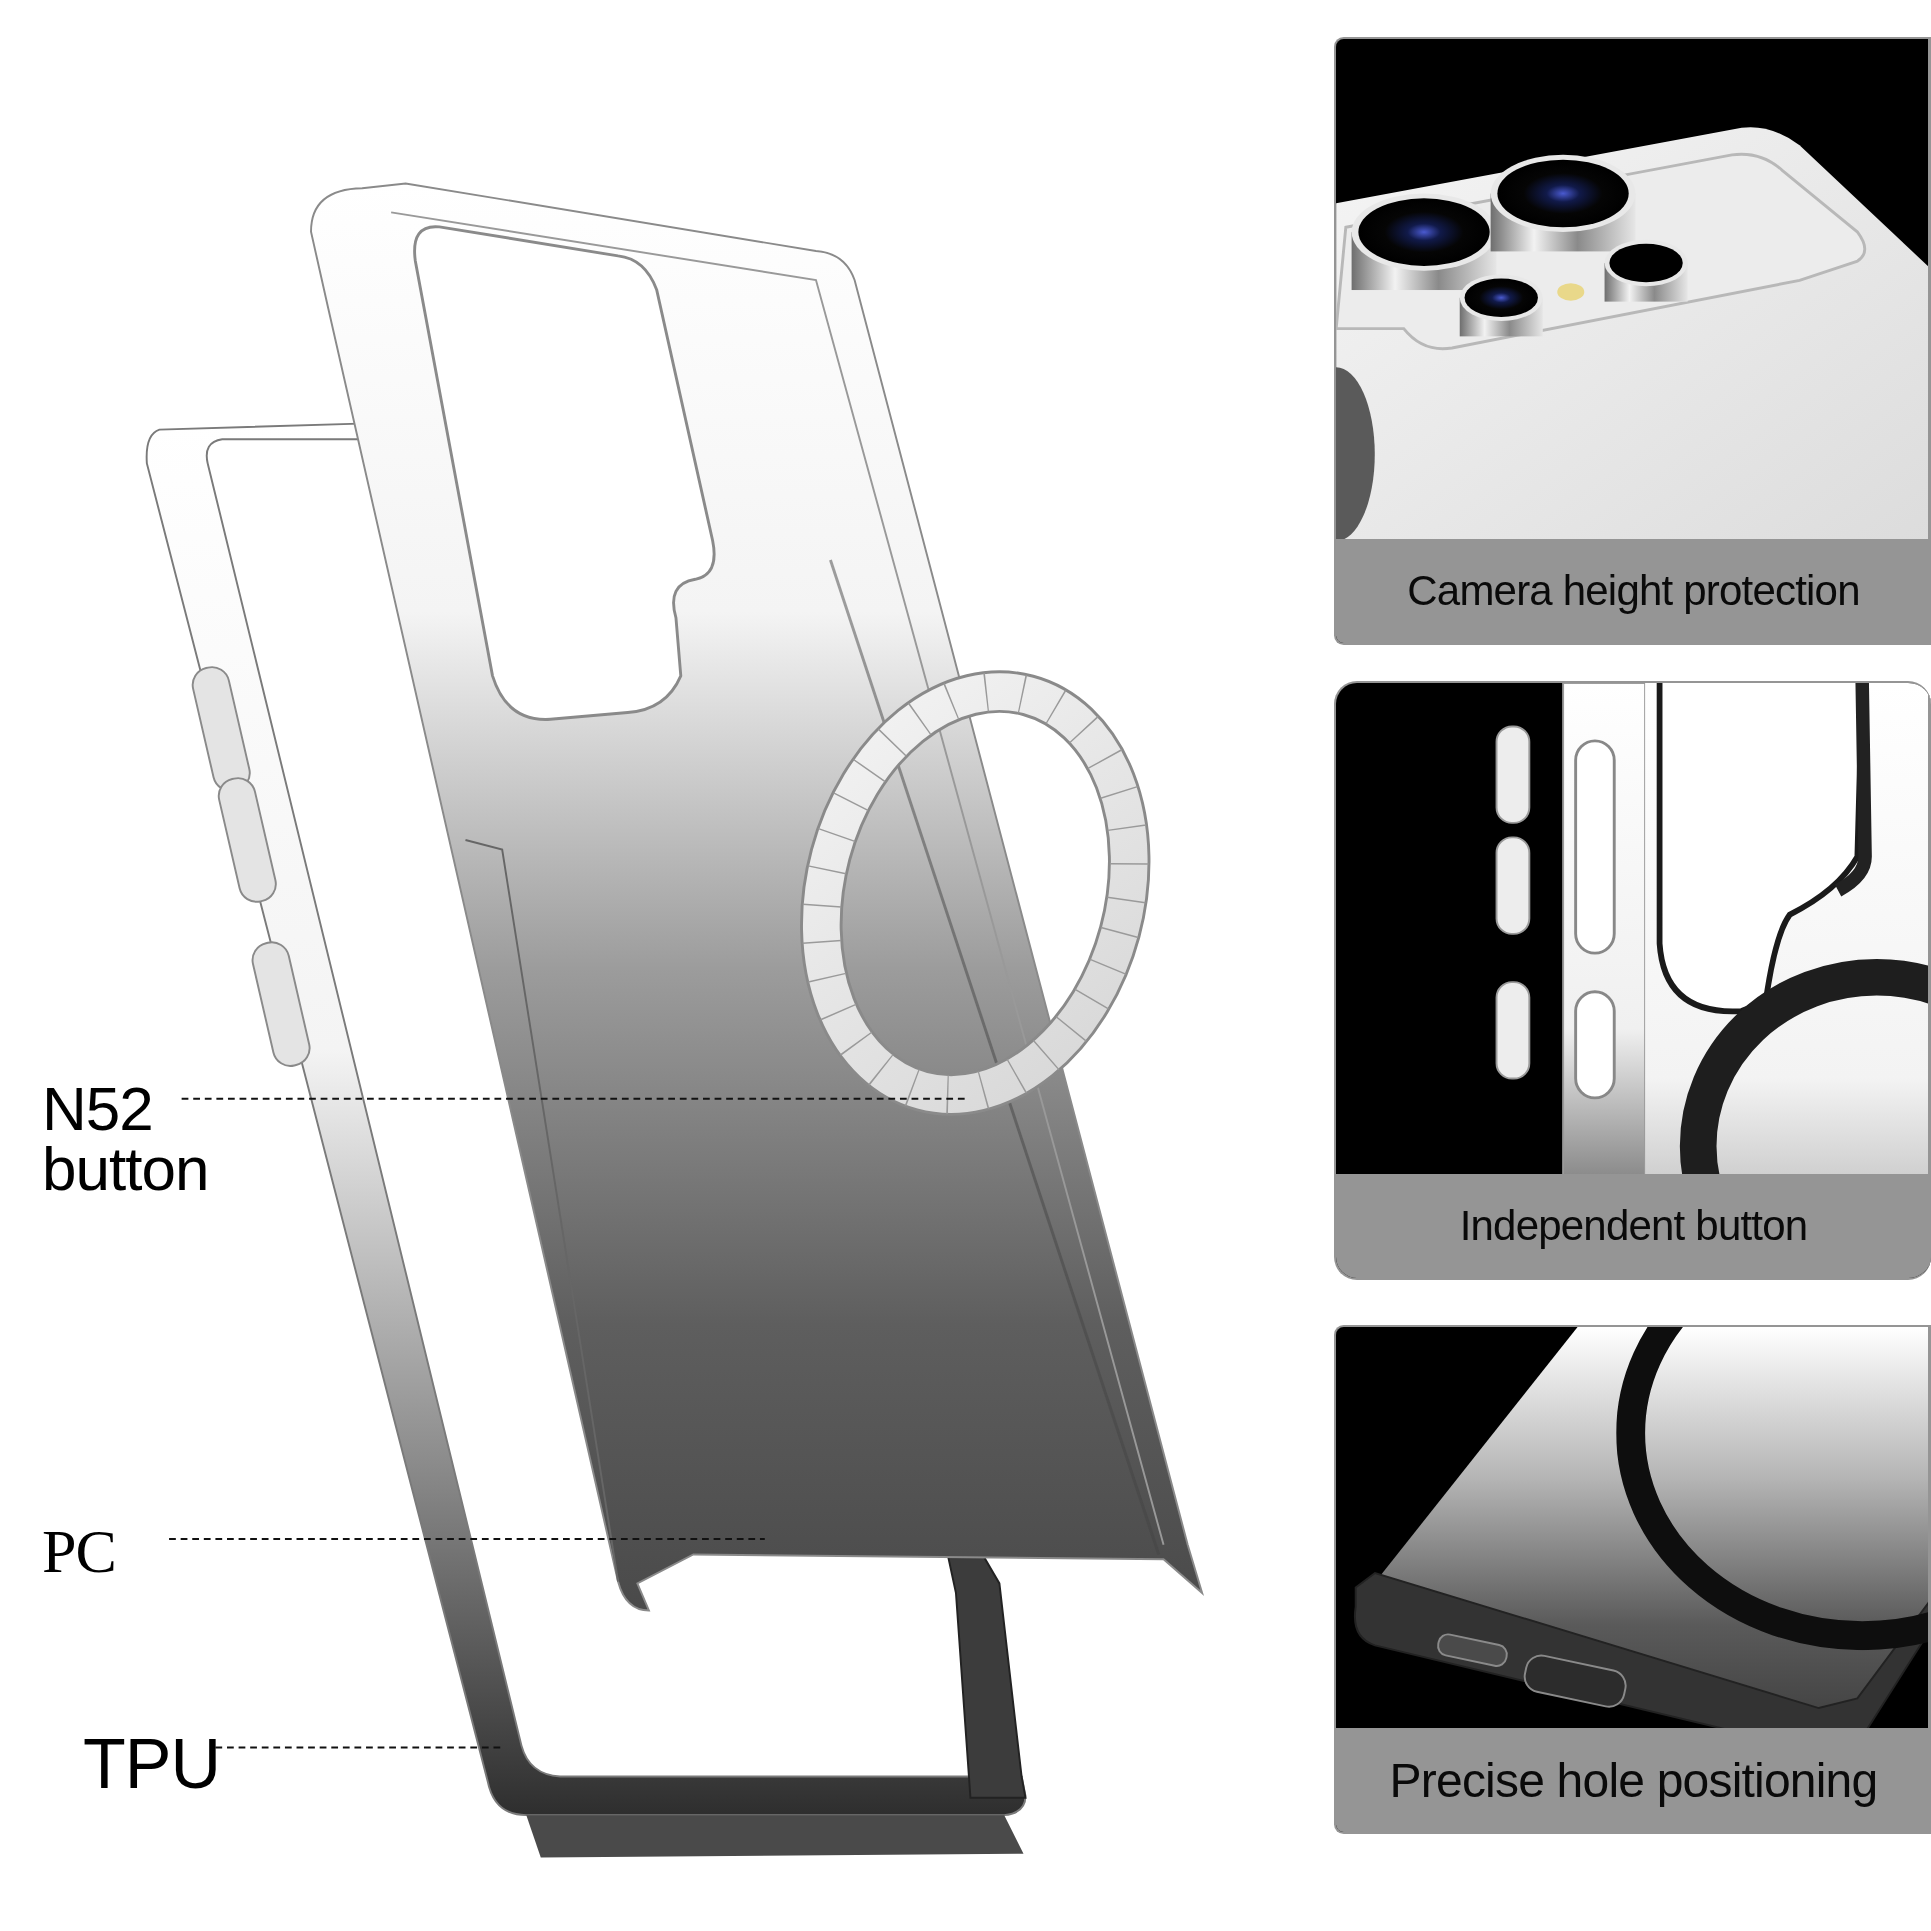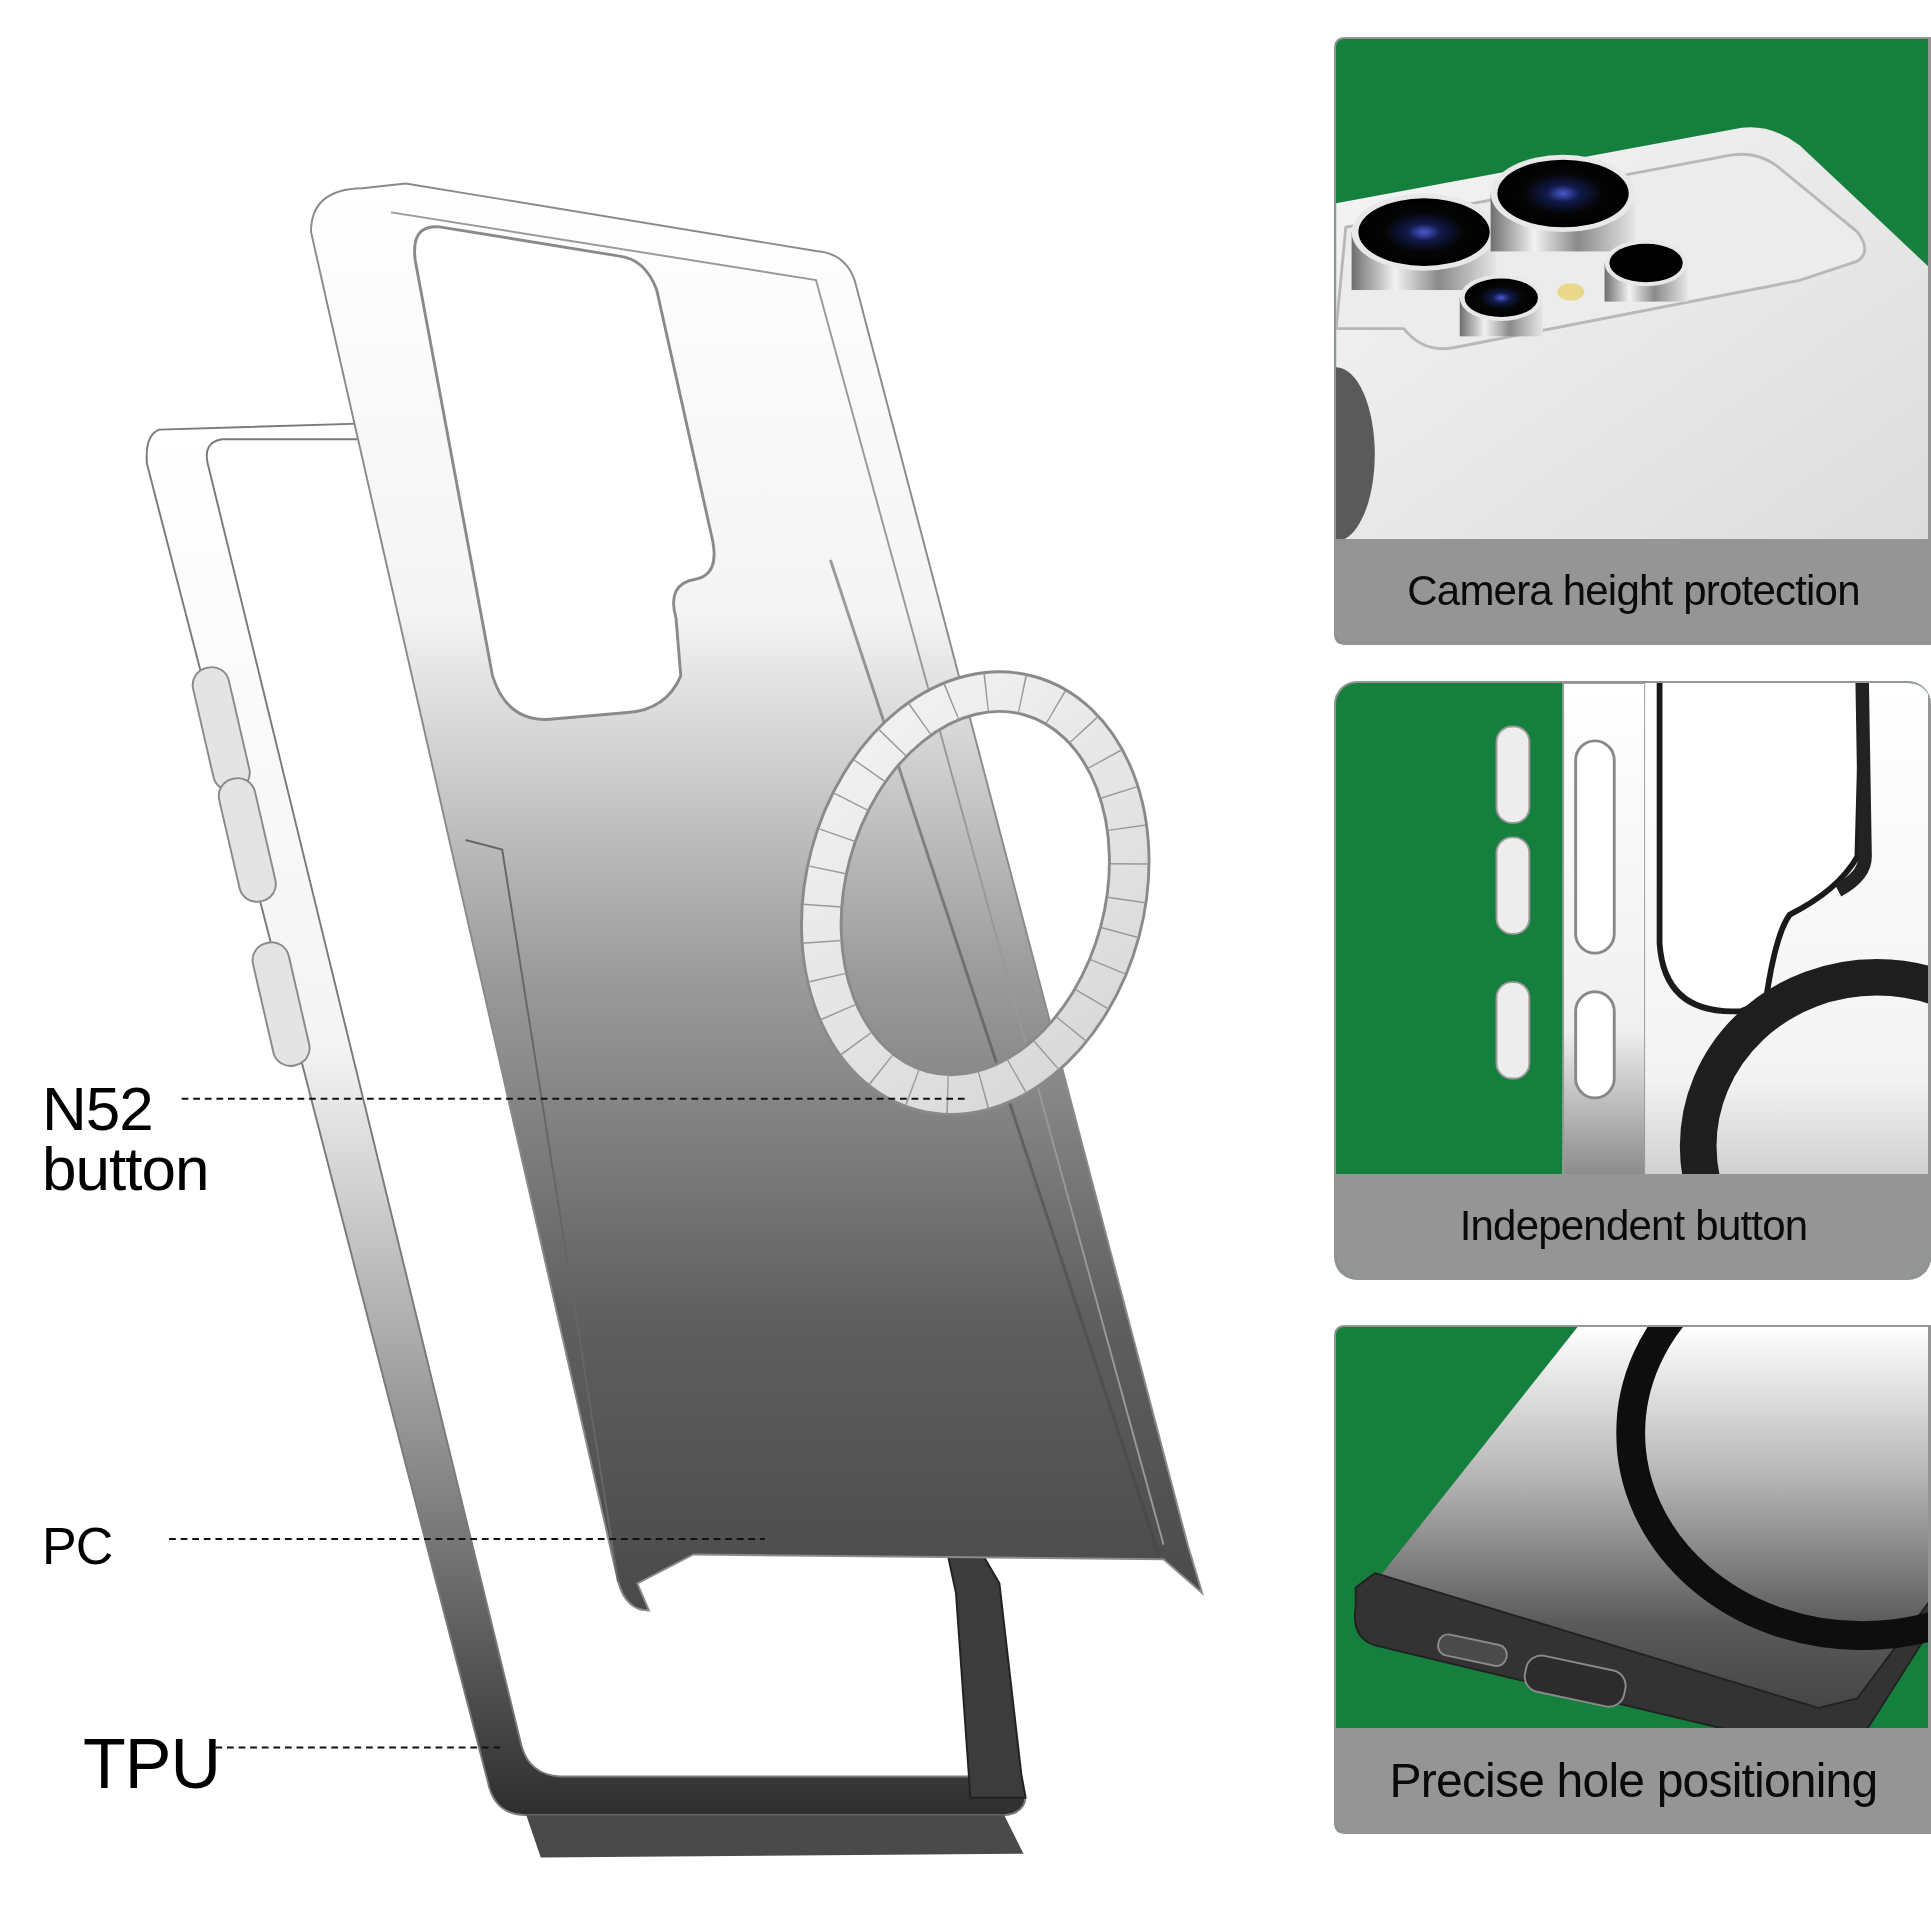--- a/index.html
+++ b/index.html
@@ -1,23 +1,23 @@
 <!DOCTYPE html>
 <html><head>
 <meta charset="utf-8">
 <style>
   html, body { margin: 0; padding: 0; background: #ffffff; }
   body { width: 1931px; height: 1931px; position: relative; overflow: hidden; font-family: "Liberation Sans", "DejaVu Sans", sans-serif; }
   .stage { position: absolute; left: 0; top: 0; width: 1931px; height: 1931px; }
   .exploded { position: absolute; left: 0; top: 0; width: 1294px; height: 1599px; }
   .callout-label { position: absolute; left: 42px; color: #000; font-weight: 400; letter-spacing: -1px; line-height: 1; }
   .callout-label.l-n52 { top: 1079px; font-size: 62px; line-height: 60px; }
-  .callout-label.l-pc { top: 1520px; font-size: 52px; }
+  .callout-label.l-pc { top: 1520px; font-size: 62px; font-family: Liberation Serif, serif; }
   .callout-label.l-tpu { top: 1729px; font-size: 70px; margin-left: 41px; }
-  .panel { position: absolute; left: 1334px; width: 597px; border: 2.9px solid #959595; border-right: none; border-radius: 9.7px 0 0 9.7px; background: #15803d; overflow: hidden; box-sizing: border-box; }
+  .panel { position: absolute; left: 1334px; width: 597px; border: 2.9px solid #959595; border-right: none; border-radius: 9.7px 0 0 9.7px; background: #000000; overflow: hidden; box-sizing: border-box; }
   .panel-border-right { position: absolute; right: 0; top: 0; bottom: 0; width: 2.9px; background: #959595; }
   .panel.p1 { top: 37px; height: 608px; }
   .panel.p2 { top: 681px; height: 599px; border-radius: 23px; }
   .panel.p3 { top: 1325px; height: 509px; }
   .panel .visual { position: absolute; left: 0; top: 0; right: 0; }
   .panel .caption { position: absolute; left: 0; right: 0; bottom: 0; height: 104px; background: #959595; display: flex; align-items: center; justify-content: center; }
   .panel .caption span { color: #0a0a0a; font-size: 42px; letter-spacing: -0.8px; white-space: nowrap; }
   .panel.p3 .caption span { font-size: 48px; }
 </style>
 </head>

